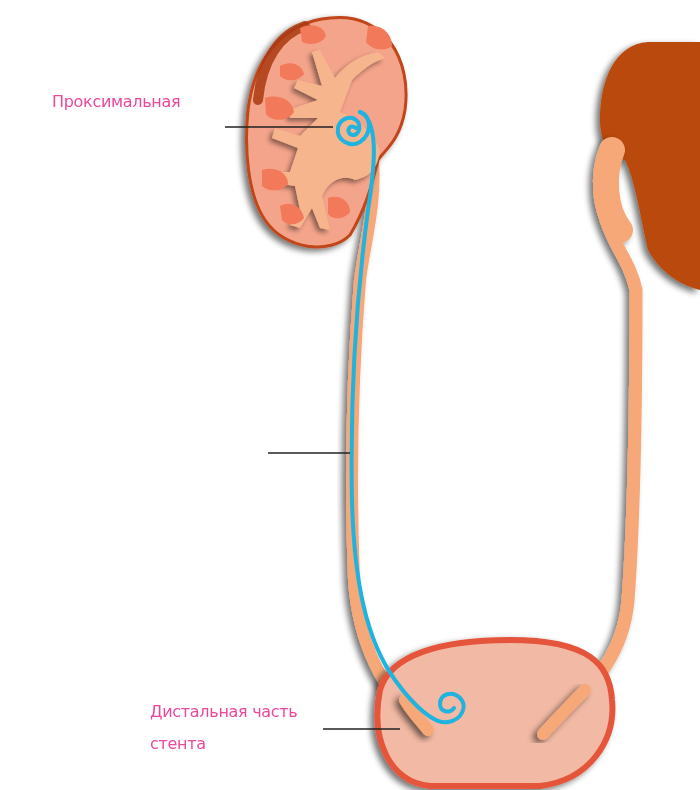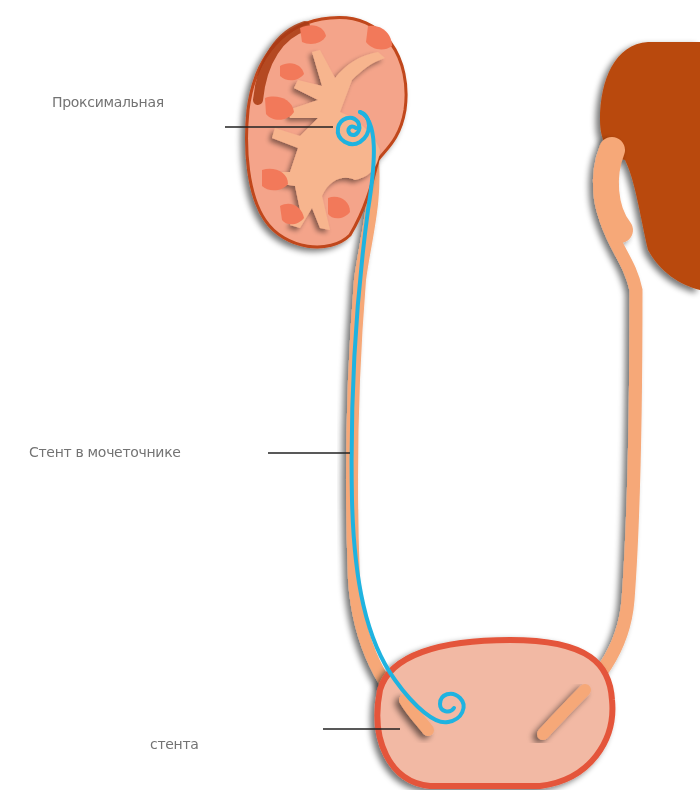--- a/index.html
+++ b/index.html
@@ -2,23 +2,23 @@
 <html><head>
   <meta charset="utf-8">
   <style>
     html, body { margin: 0; padding: 0; background: #ffffff; }
     body { width: 700px; height: 790px; position: relative; overflow: hidden; }
     .stage { position: absolute; left: 0; top: 0; width: 700px; height: 790px; }
     svg { position: absolute; left: 0; top: 0; }
     .label {
       position: absolute;
       font-family: "DejaVu Sans", "Liberation Sans", sans-serif;
-      font-size: 14px;
+      font-size: 16px;
       line-height: 30px;
-      color: #737373;
+      color: #ec4899;
       letter-spacing: -0.3px;
       white-space: nowrap;
     }
   </style>
 </head>
 <body>
 
 <div class="stage">
   <svg width="700" height="790" viewBox="0 0 700 790">
     <defs>
@@ -97,15 +97,15 @@
     </g>
 
     <g stroke="#222222" stroke-width="1.6">
       <line x1="225" y1="127" x2="333" y2="127"></line>
       <line x1="268" y1="453" x2="350" y2="453"></line>
       <line x1="323" y1="729" x2="400" y2="729"></line>
     </g>
   </svg>
 
   <div class="label" style="left:52px; top:87px;">Проксимальная</div>
-  <div class="label" style="left:29px; top:437px;">Стент в мочеточнике</div>
+  <div class="label" style="left:150px; top:697px;">Дистальная часть</div>
   <div class="label" style="left:150px; top:729px;">стента</div>
 </div>
 
 </body></html>

